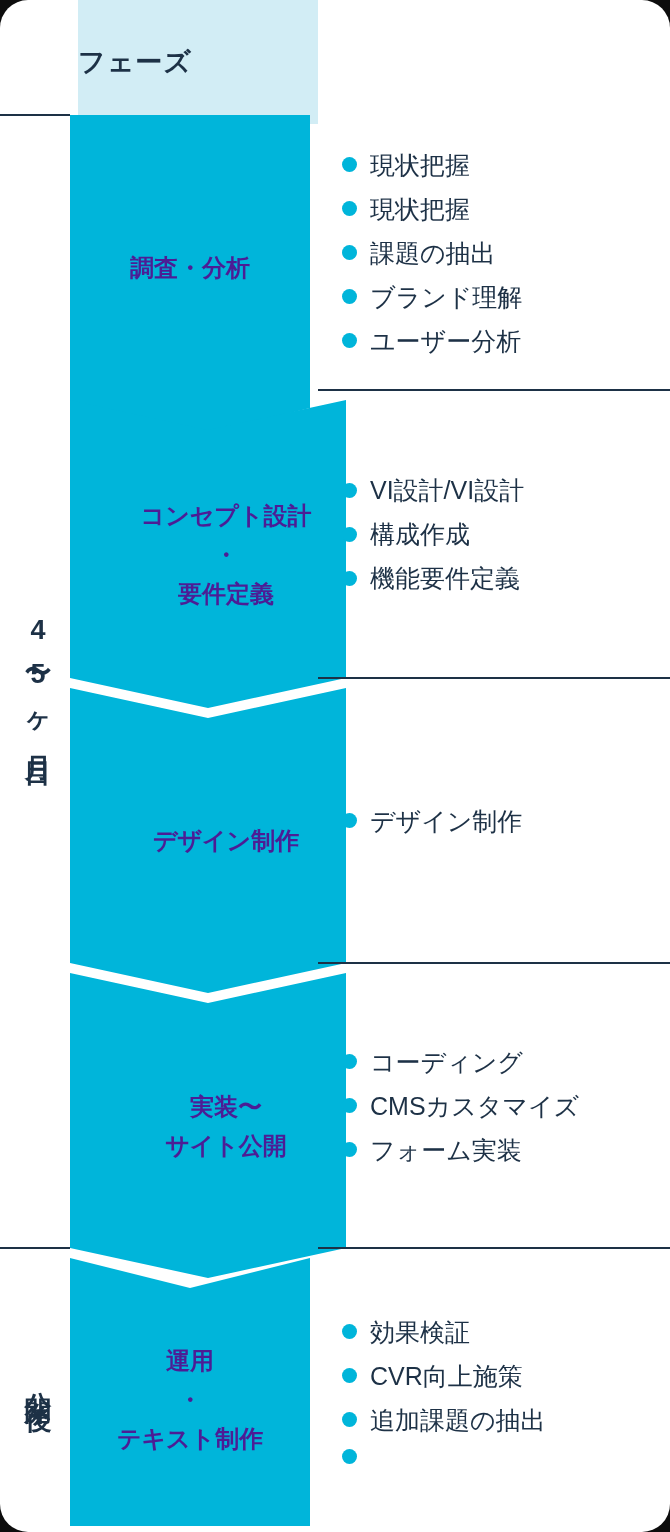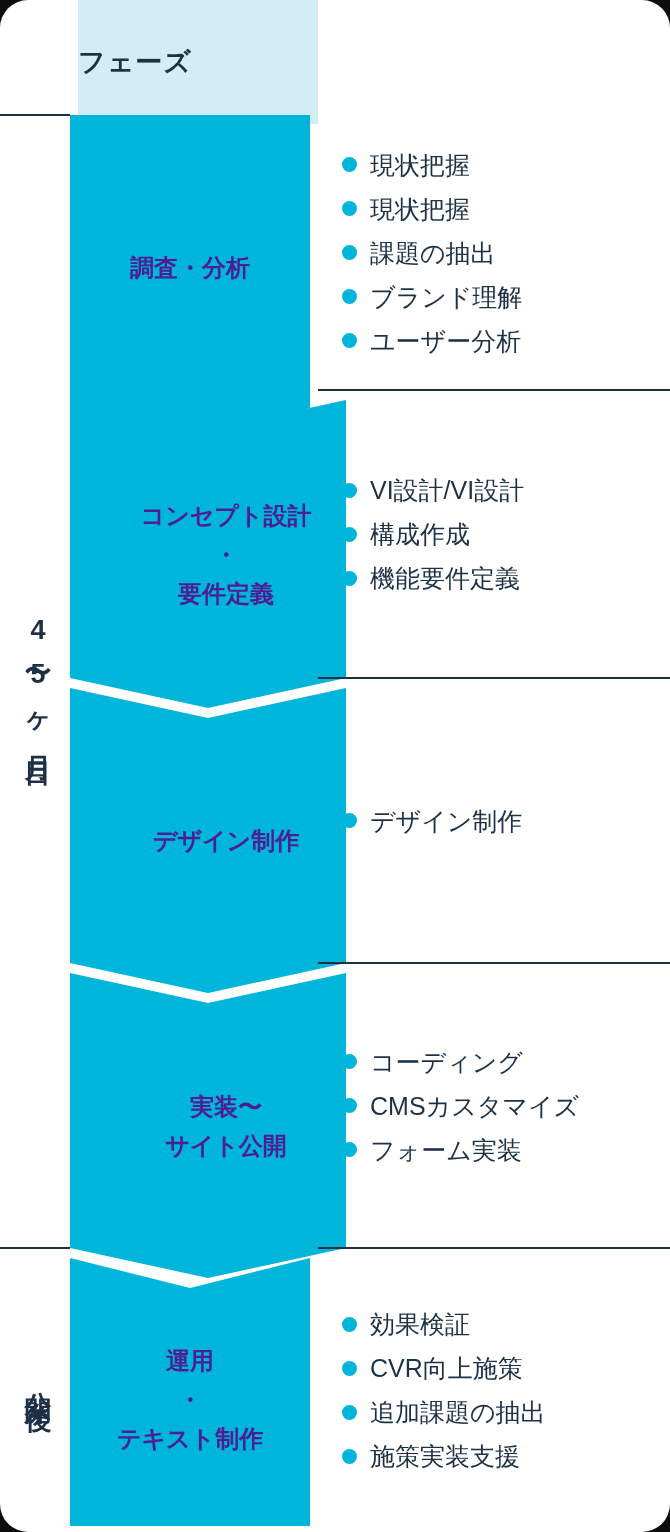--- a/index.html
+++ b/index.html
@@ -184,21 +184,20 @@
       <div class="bullet-item">
         <span class="dot"></span>
         <span>CVR向上施策</span>
       </div>
       <div class="bullet-item">
         <span class="dot"></span>
         <span>追加課題の抽出</span>
       </div>
       <div class="bullet-item">
         <span class="dot"></span>
-        <span>施策実装支援</span>
       </div>
     </div>
 
   <div class="divider" style="top:389px"></div>
   <div class="divider" style="top:677px"></div>
   <div class="divider" style="top:962px"></div>
   <div class="divider" style="top:1247px"></div>
 
 </div>
 

